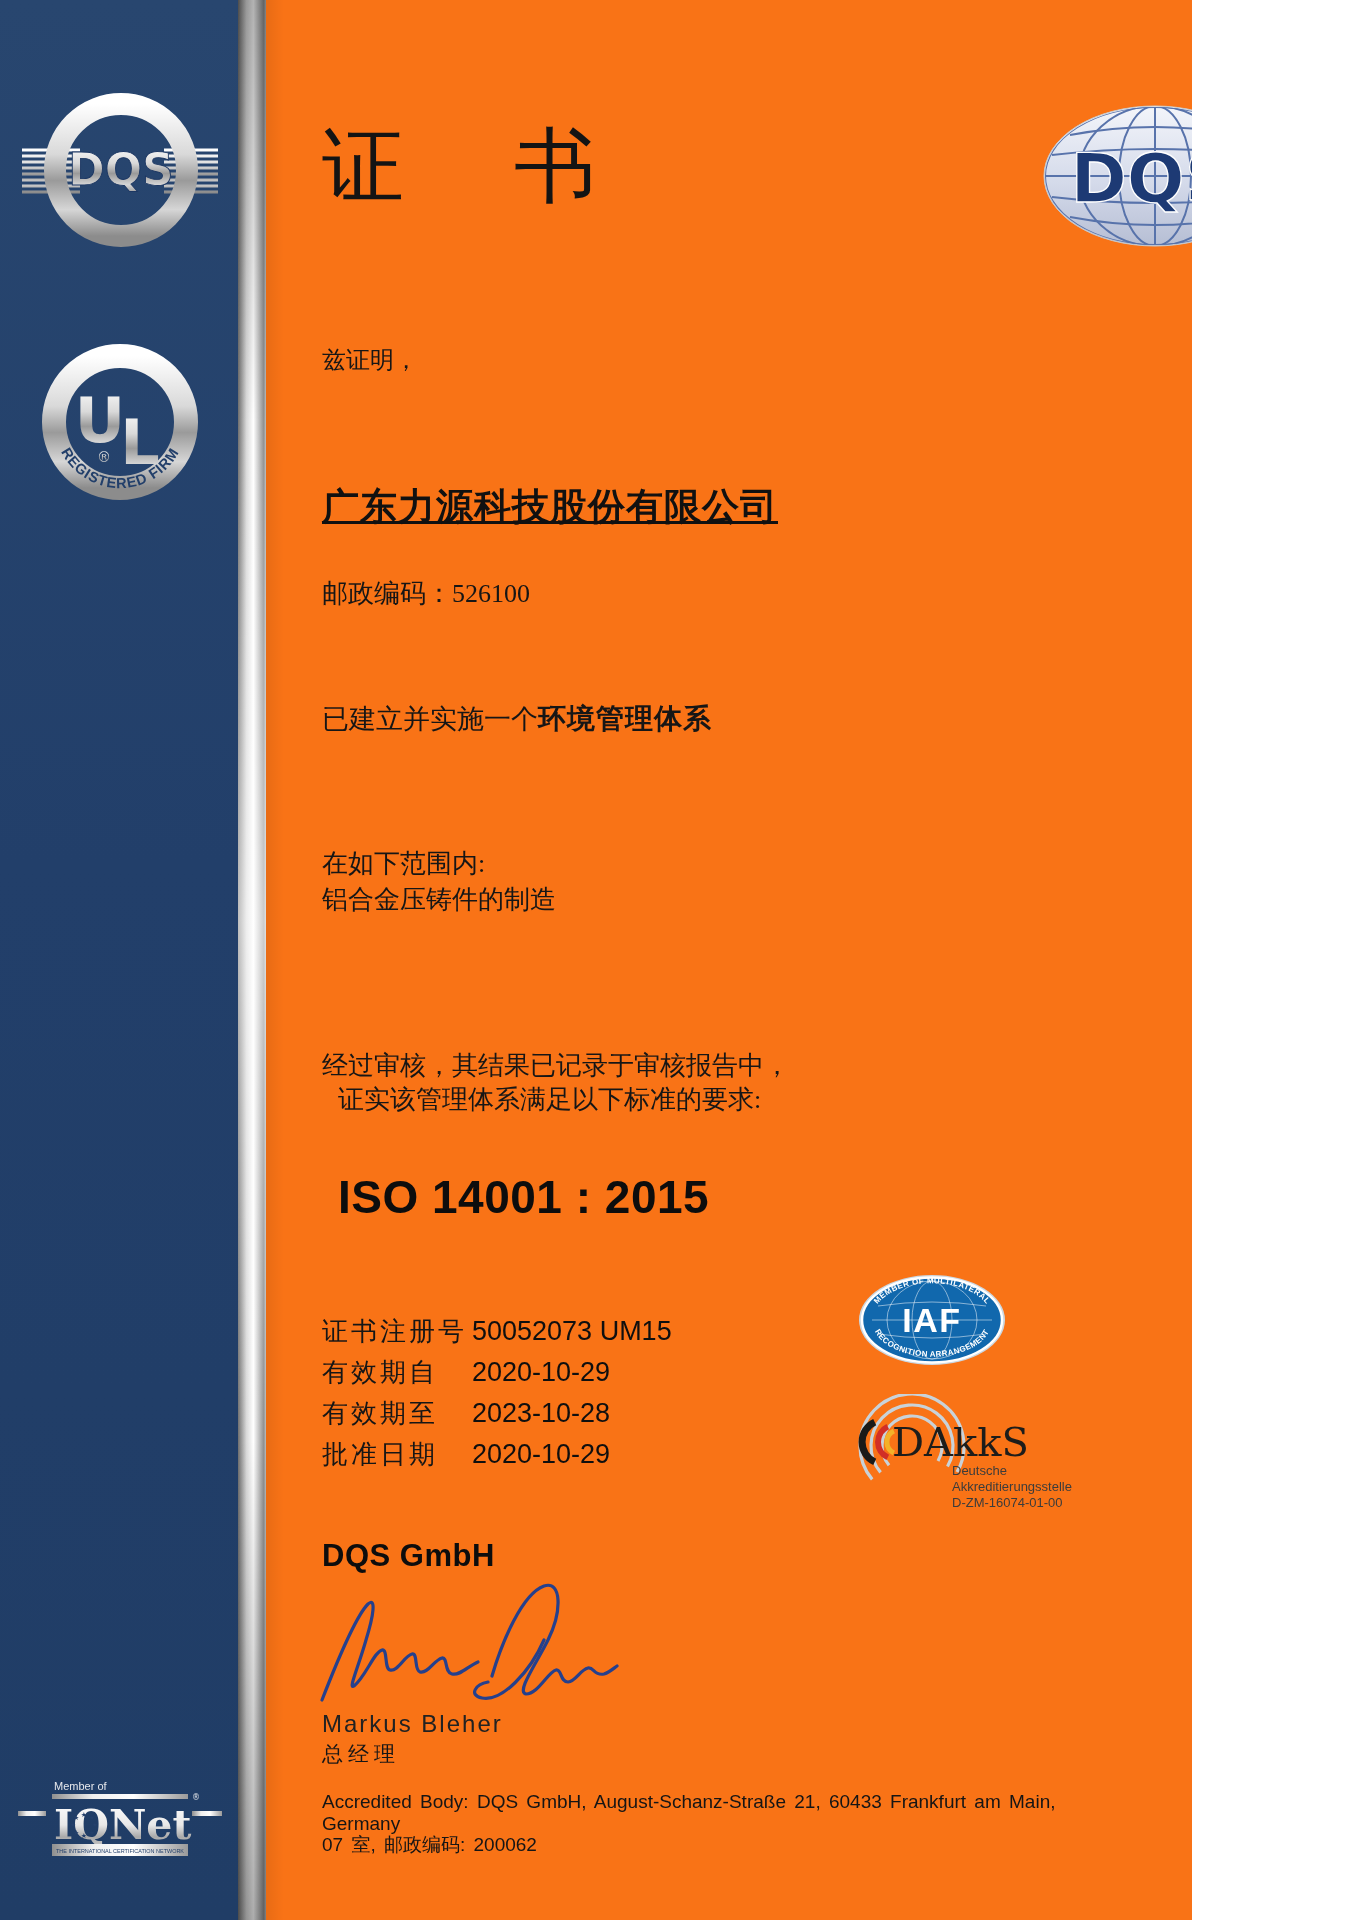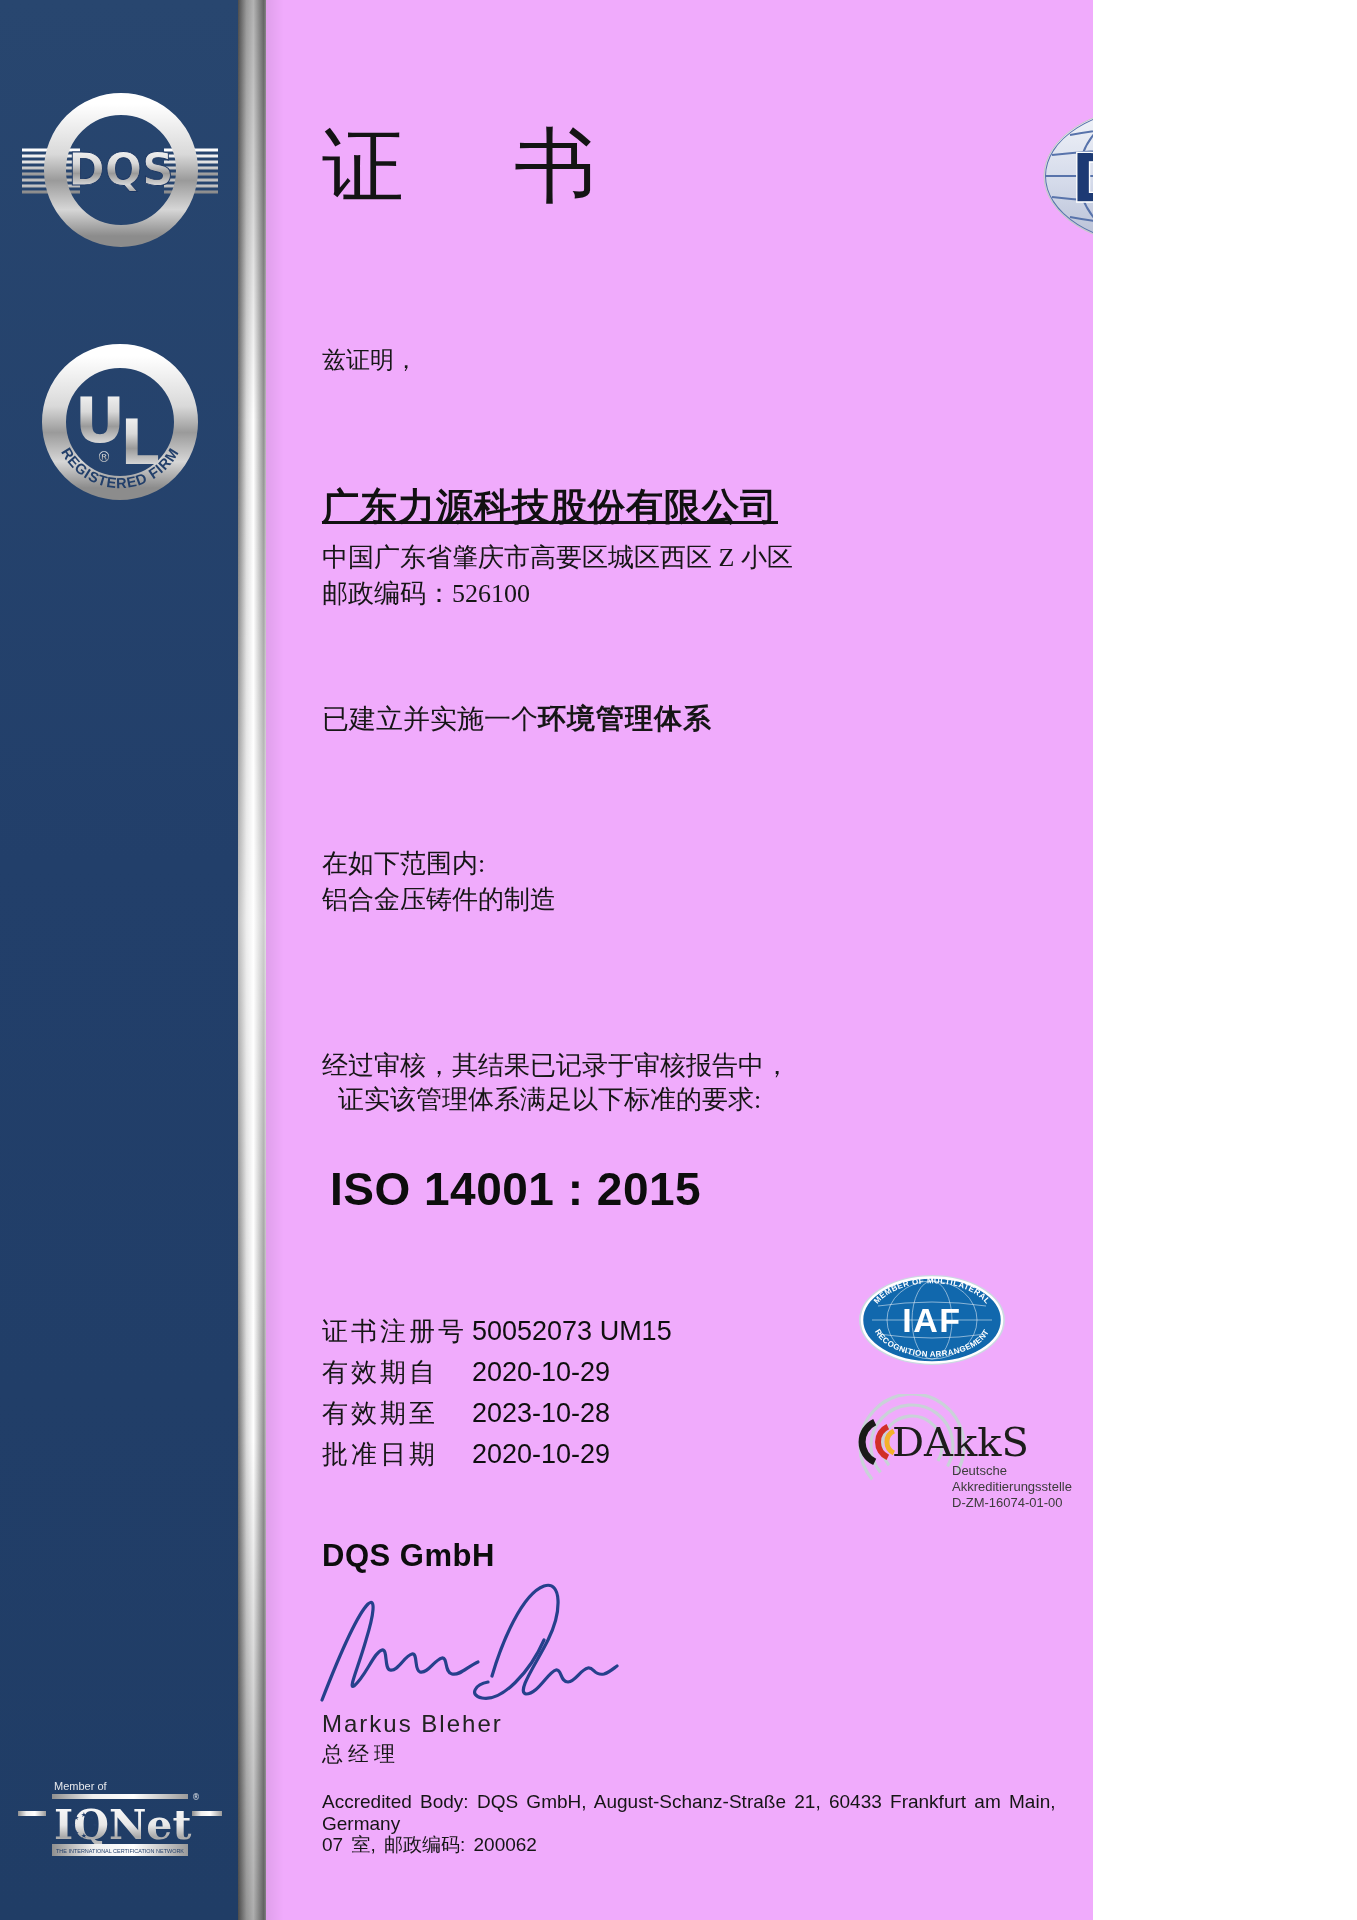--- a/index.html
+++ b/index.html
@@ -1,16 +1,16 @@
 <!DOCTYPE html>
 <html><head>
 <meta charset="utf-8">
 <style>
   html,body{margin:0;padding:0;background:#ffffff;}
-  .canvas{position:relative;width:1093px;height:1920px;background:#f0abfc;overflow:hidden;
+  .canvas{position:relative;width:1192px;height:1920px;background:#f97316;overflow:hidden;
           font-family:"Liberation Serif","DejaVu Serif",serif;color:#161616;}
   .sidebar{position:absolute;left:0;top:0;width:238px;height:1920px;
            background:linear-gradient(180deg,#28466f 0%,#223f6a 45%,#203d66 100%);}
   .edge{position:absolute;left:238px;top:0;width:28px;height:1920px;
         background:linear-gradient(180deg,rgba(0,0,0,.30) 0%,rgba(0,0,0,0) 22%,rgba(255,255,255,.55) 48%,rgba(0,0,0,0) 75%,rgba(0,0,0,.32) 100%),
                    linear-gradient(90deg,#6e6e6e 0%,#d9d9d9 30%,#ffffff 55%,#8f8f8f 92%,#bdbdbd 100%);}
   .page-shade{position:absolute;left:266px;top:0;width:18px;height:1920px;
         background:linear-gradient(90deg,rgba(0,0,0,.07),rgba(0,0,0,0));}
   .abs{position:absolute;}
   .serif{font-family:"Liberation Serif","DejaVu Serif",serif;}
@@ -18,21 +18,21 @@
   .intro{left:322px;top:344px;font-size:24px;margin:0;}
   .company{left:322px;top:482px;font-size:37px;font-weight:bold;letter-spacing:1px;margin:0;color:#111;text-decoration:underline;}
   .addr1{left:322px;top:540px;font-size:26px;margin:0;}
   .addr2{left:322px;top:576px;font-size:26px;margin:0;}
   .statement{left:322px;top:700px;font-size:27px;margin:0;}
   .statement strong{font-family:"Liberation Sans","DejaVu Sans",sans-serif;font-size:28px;font-weight:bold;letter-spacing:1px;}
   .scope-label{left:322px;top:846px;font-size:26px;margin:0;}
   .scope-value{left:322px;top:882px;font-size:26px;margin:0;}
   .audit1{left:322px;top:1048px;font-size:26px;margin:0;}
   .audit2{left:338px;top:1082px;font-size:26px;margin:0;}
-  .standard{left:322px;top:1154px;font-size:46px;font-weight:bold;margin:8px;color:#0d0d0d;
+  .standard{left:322px;top:1154px;font-size:46px;font-weight:bold;margin:16px;color:#0d0d0d;
             font-family:"Liberation Sans","DejaVu Sans",sans-serif;letter-spacing:.5px;}
   .details{left:322px;top:1314px;margin:0;}
   .drow{display:flex;align-items:baseline;height:41px;}
   .dlabel{width:150px;font-size:26px;letter-spacing:3px;}
   .dvalue{font-family:"Liberation Sans","DejaVu Sans",sans-serif;font-size:27px;color:#0f0f0f;}
   .issuer{left:322px;top:1538px;font-size:31px;font-weight:bold;margin:0;color:#0d0d0d;
           font-family:"Liberation Sans","DejaVu Sans",sans-serif;letter-spacing:.5px;}
   .signer-name{left:322px;top:1710px;font-size:24px;letter-spacing:2px;margin:0;color:#222;
           font-family:"Liberation Sans","DejaVu Sans",sans-serif;}
   .signer-title{left:322px;top:1740px;font-size:21px;letter-spacing:5px;margin:0;}
@@ -139,21 +139,20 @@
       <path d="M12,94 Q115,106 218,94"></path>
       <path d="M30,114 Q115,130 200,114"></path>
     </g>
     <text x="112" y="99" text-anchor="middle" font-family="DejaVu Sans, Liberation Sans, sans-serif" font-size="68" font-weight="bold" fill="#1d3a74" stroke="#ffffff" stroke-width="1.3">DQS</text>
     <text x="194" y="110" font-family="DejaVu Sans, sans-serif" font-size="12" fill="#1d3a74">®</text>
   </svg>
 
   <p class="abs intro">兹证明，</p>
 
   <h2 class="abs company">广东力源科技股份有限公司</h2>
-  <p class="abs addr1">中国广东省肇庆市高要区城区西区 Z 小区</p>
   <p class="abs addr2">邮政编码：526100</p>
 
   <p class="abs statement"><span>已建立并实施一个</span><strong>环境管理体系</strong></p>
 
   <p class="abs scope-label">在如下范围内:</p>
   <p class="abs scope-value">铝合金压铸件的制造</p>
 
   <p class="abs audit1">经过审核，其结果已记录于审核报告中，</p>
   <p class="abs audit2">证实该管理体系满足以下标准的要求:</p>
 

